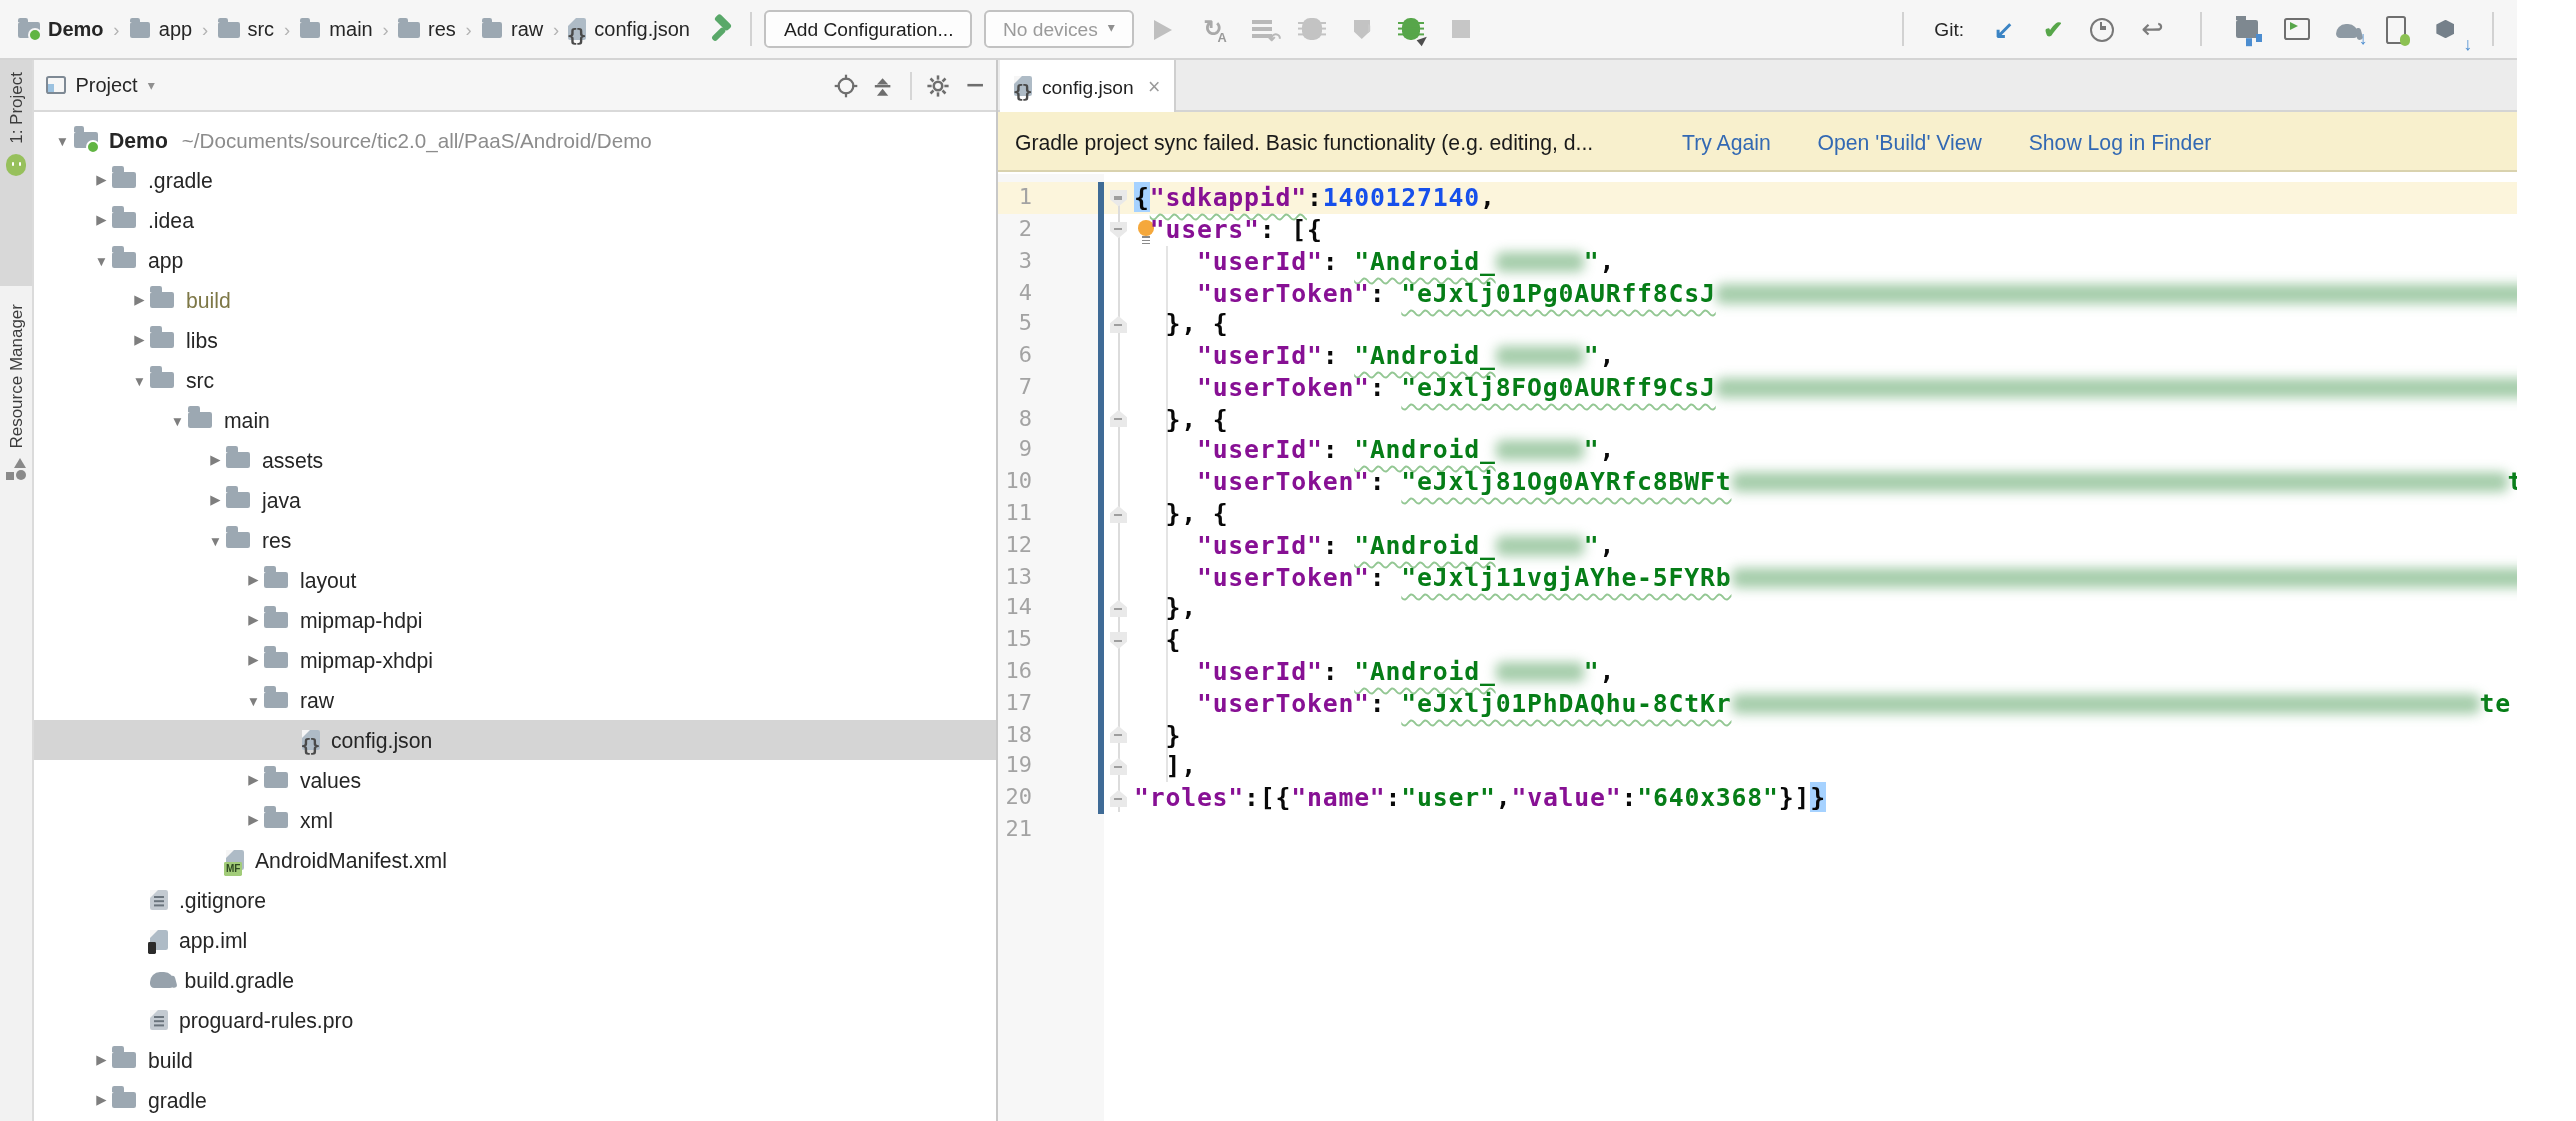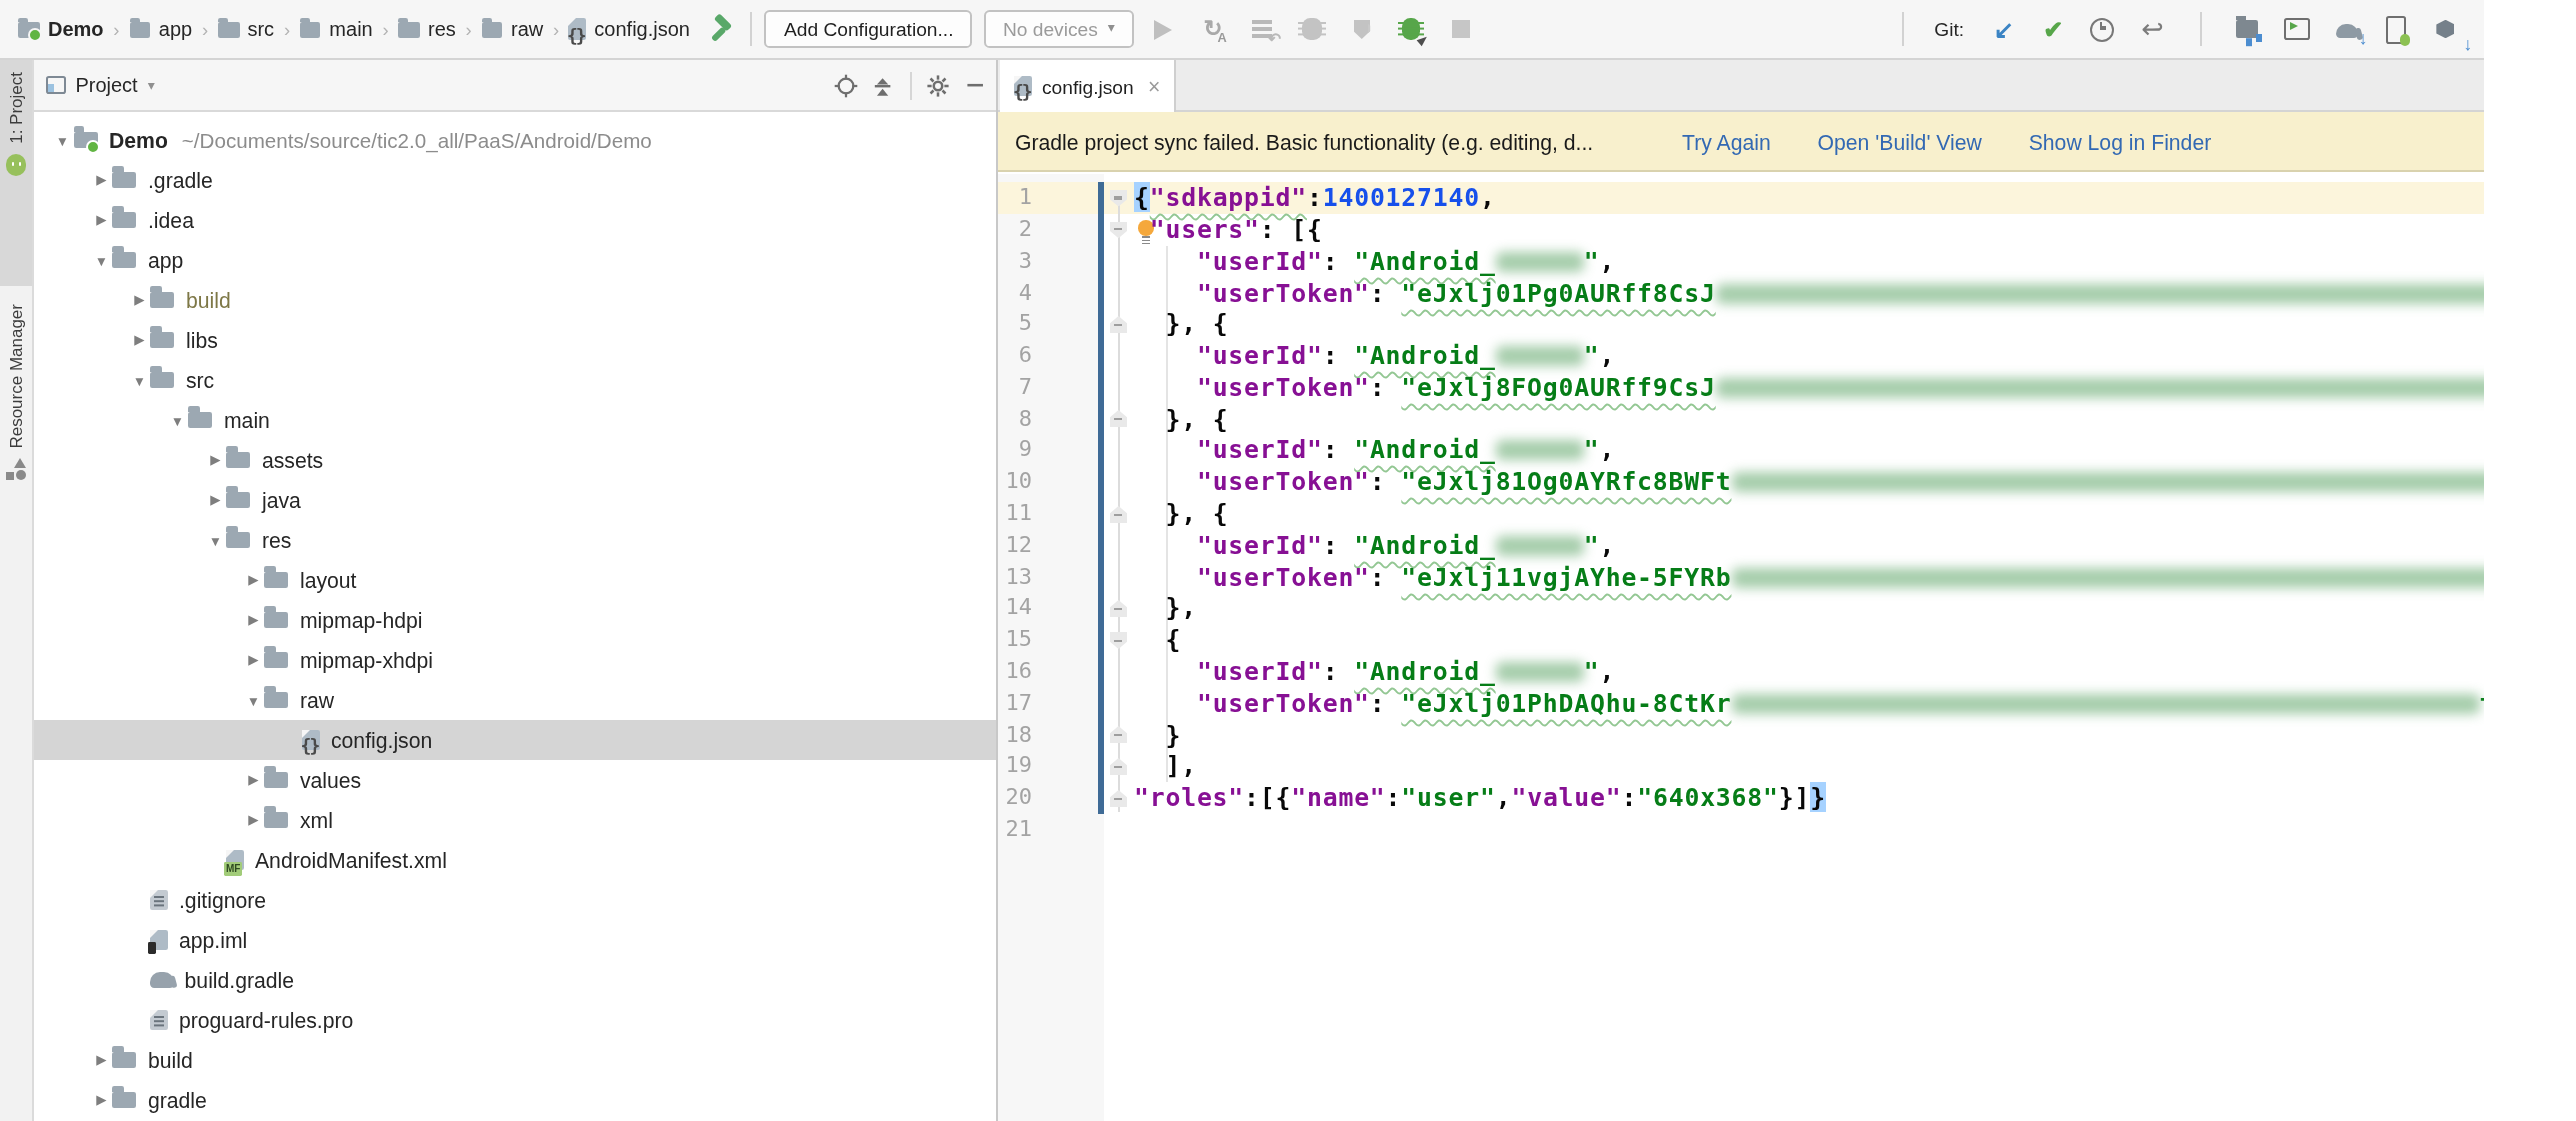--- a/index.html
+++ b/index.html
@@ -1,16 +1,16 @@
 <!DOCTYPE html>
 <html style="font-size:11.3px"><head>
 <meta charset="utf-8">
 <style>
   html,body{margin:0;padding:0;background:#fff;}
-  .stage{position:relative;width:2484px;height:1122px;overflow:hidden;}
+  .stage{position:relative;width:2484px;height:1122px;overflow:hidden;padding-left:33px;}
   .app{position:absolute;left:0;top:0;width:1288px;height:561px;transform:scale(2);transform-origin:0 0;
        font-family:"Liberation Sans",sans-serif;background:#fff;-webkit-font-smoothing:antialiased;}
 
   
   .toolbar{position:absolute;left:0;top:0;width:1288px;height:30px;background:#F6F6F6;
            border-bottom:0.7px solid #D4D4D4;display:flex;align-items:center;box-sizing:border-box;}
   .crumbs{display:flex;align-items:center;padding-left:9.2px;gap:3.5px;}
   .crumb{display:flex;align-items:center;gap:4.2px;font-size:10px;color:#262626;cursor:default;}
   .crumb.bold .c-label{font-weight:bold;}
   .crumb-sep{color:#B3B3B3;font-size:9.2px;margin:0 1.4px;}

